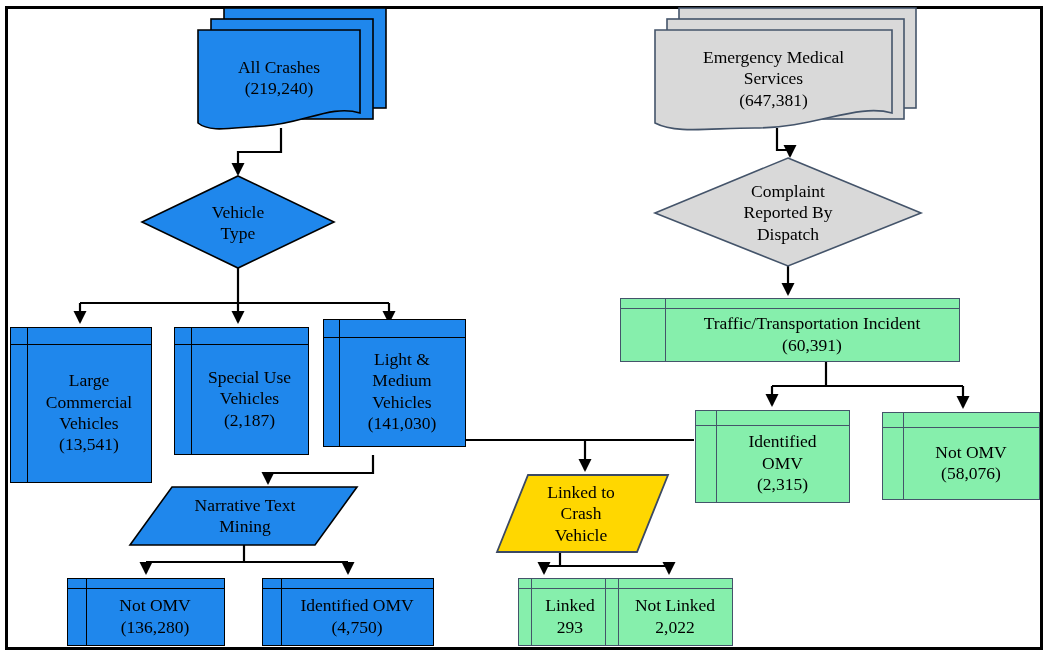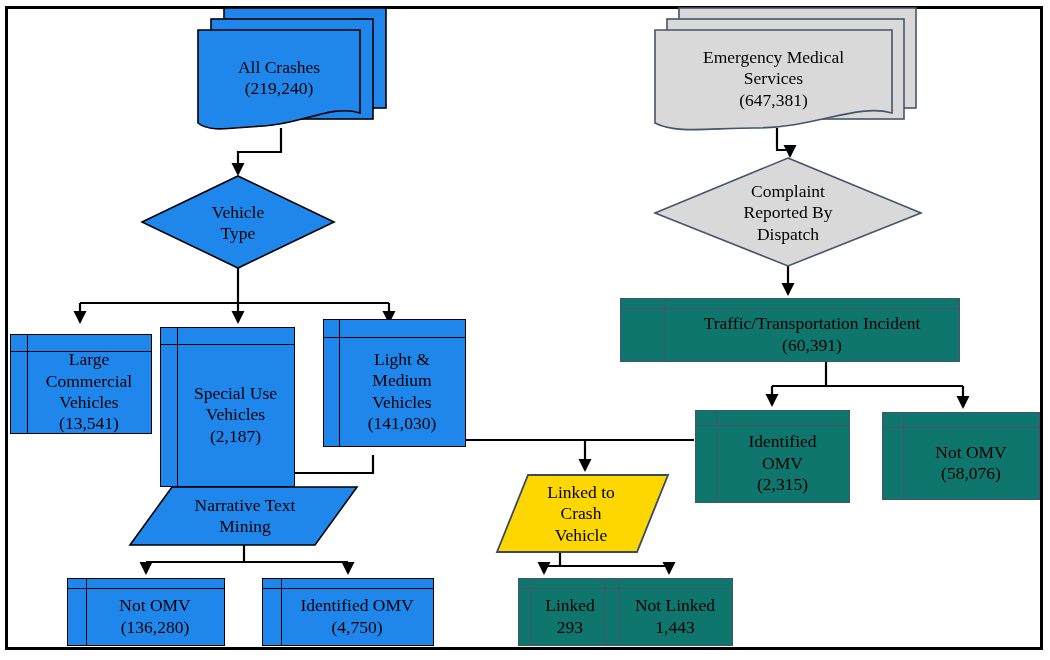--- a/index.html
+++ b/index.html
@@ -19,21 +19,21 @@
     display:flex;align-items:center;justify-content:center;text-align:center;
     font-size:17.5px;line-height:1.22;white-space:pre-line;
     padding-left:var(--vx);padding-top:var(--hy);
   }
   .node-store::before{
     content:"";position:absolute;top:0;bottom:0;left:var(--vx);width:1.4px;background:#000;
   }
   .node-store::after{
     content:"";position:absolute;left:0;right:0;top:var(--hy);height:1.4px;background:#000;
   }
-  .node-store.gray{background:#0f766e;border-color:#44546a;}
+  .node-store.gray{background:#86efac;border-color:#44546a;}
   .node-store.gray::before,.node-store.gray::after{background:#44546a;}
   .shape-label{
     position:absolute;z-index:4;display:flex;align-items:center;justify-content:center;
     text-align:center;font-size:17.5px;line-height:1.22;white-space:pre-line;
   }
 </style>
 </head>
 <body>
 
 <div class="stage">
@@ -85,25 +85,25 @@
       <path d="M655,30 H892 V113 C857,103 815,128 755,128 C710,128 676,134 655,123 Z"></path>
     </g>
 
     <polygon points="238,176 334,222 238,268 142,222" fill="#1f87ec" stroke="#000" stroke-width="1.6"></polygon>
     <polygon points="788,158 921,213 788,266 655,213" fill="#d9d9d9" stroke="#44546a" stroke-width="1.6"></polygon>
 
     <polygon points="172,487 357,487 315,545 130,545" fill="#1f87ec" stroke="#000" stroke-width="1.6"></polygon>
     <polygon points="528,475 668,475 637,552 497,552" fill="#ffd700" stroke="#3b4963" stroke-width="1.8"></polygon>
   </svg>
 
-  <div class="node-store" style="left:10px;top:334px;width:142px;height:100px;--vx:16px;--hy:16px">Large
+  <div class="node-store" style="left:10px;top:327px;width:142px;height:156px;--vx:16px;--hy:16px">Large
 Commercial
 Vehicles
 (13,541)</div>
-  <div class="node-store" style="left:160px;top:327px;width:135px;height:160px;--vx:16px;--hy:16px">Special Use
+  <div class="node-store" style="left:174px;top:327px;width:135px;height:128px;--vx:16px;--hy:16px">Special Use
 Vehicles
 (2,187)</div>
   <div class="node-store" style="left:323px;top:319px;width:143px;height:128px;--vx:15px;--hy:17px">Light &amp;
 Medium
 Vehicles
 (141,030)</div>
   <div class="node-store" style="left:67px;top:578px;width:158px;height:68px;--vx:18px;--hy:9px">Not OMV
 (136,280)</div>
   <div class="node-store" style="left:262px;top:578px;width:172px;height:68px;--vx:18px;--hy:9px">Identified OMV
 (4,750)</div>
@@ -111,21 +111,21 @@
   <div class="node-store gray" style="left:620px;top:298px;width:340px;height:64px;--vx:44px;--hy:9px">Traffic/Transportation Incident
 (60,391)</div>
   <div class="node-store gray" style="left:695px;top:410px;width:155px;height:93px;--vx:20px;--hy:14px">Identified
 OMV
 (2,315)</div>
   <div class="node-store gray" style="left:882px;top:412px;width:158px;height:88px;--vx:20px;--hy:14px">Not OMV
 (58,076)</div>
   <div class="node-store gray" style="left:518px;top:578px;width:92px;height:68px;--vx:12px;--hy:9px">Linked
 293</div>
   <div class="node-store gray" style="left:605px;top:578px;width:128px;height:68px;--vx:12px;--hy:9px">Not Linked
-1,443</div>
+2,022</div>
 
   <div class="shape-label" style="left:198px;top:38px;width:162px;height:80px">All Crashes
 (219,240)</div>
   <div class="shape-label" style="left:655px;top:36px;width:237px;height:86px">Emergency Medical
 Services
 (647,381)</div>
   <div class="shape-label" style="left:160px;top:192px;width:156px;height:62px">Vehicle
 Type</div>
   <div class="shape-label" style="left:680px;top:171px;width:216px;height:84px">Complaint
 Reported By

